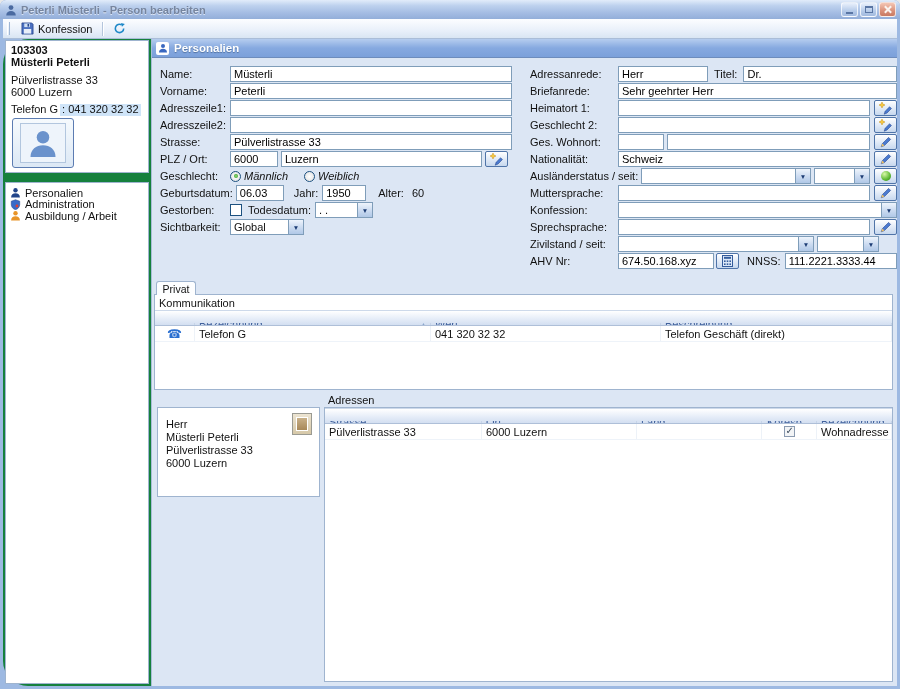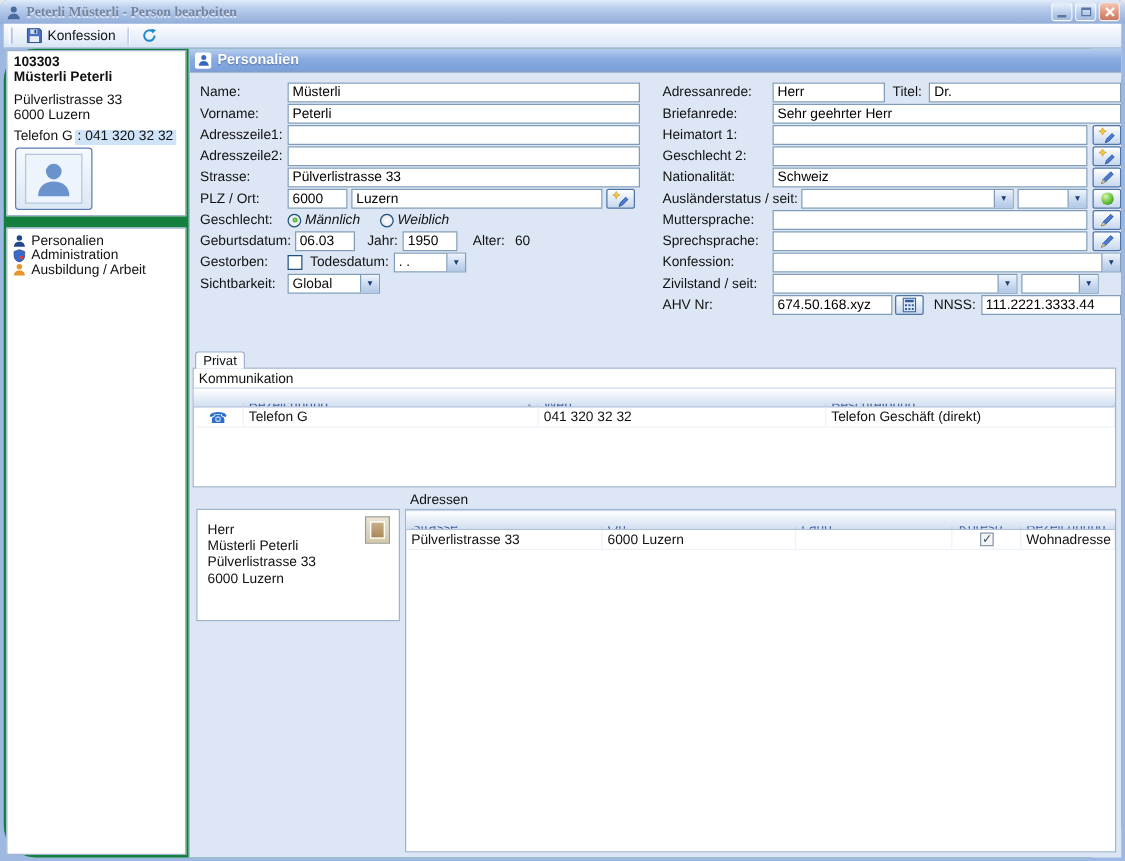--- a/index.html
+++ b/index.html
@@ -2,21 +2,21 @@
 <html><head>
 <meta charset="utf-8">
 <style>
   *{margin:0;padding:0;box-sizing:border-box;}
   body{margin:0;background:#e8e8e8;font-family:"Liberation Sans",sans-serif;}
   .window{position:relative;width:900px;height:689px;background:#9db9e2;border-radius:6px 6px 0 0;
     font-family:"Liberation Sans",sans-serif;font-size:11px;color:#111;overflow:hidden;}
   
   .titlebar{position:absolute;top:0;left:0;right:0;height:19px;
     background:linear-gradient(180deg,#e2ecfa,#bdd1ee 30%,#a6bee4 65%,#93aed9);
-    display:flex;align-items:center;gap:4px;padding:0 4px 0 5px;border-radius:6px 6px 0 0;font-family:Liberation Serif, serif;}
+    display:flex;align-items:center;gap:4px;padding:0 4px 0 5px;border-radius:6px 6px 0 0;}
   .title-text{flex:1;font-weight:bold;color:#76859f;text-shadow:0 1px 0 rgba(255,255,255,.6);white-space:nowrap;overflow:hidden;}
   .win-buttons{display:flex;gap:2px;}
   .winbtn{width:17px;height:15px;border-radius:3px;border:1px solid rgba(255,255,255,.75);
     display:flex;align-items:center;justify-content:center;}
   .winbtn.minb,.winbtn.maxb{background:linear-gradient(#eaf1fc,#b6cbe9 60%,#a2badf);}
   .winbtn.closeb{background:linear-gradient(#f4c6b4,#da907a 60%,#c87a62);}
   .glyph-min{width:7px;height:2px;background:#5a76a4;margin-top:7px;}
   .glyph-max{width:8px;height:7px;border:1px solid #5a76a4;border-top-width:2px;}
   .glyph-close{position:relative;width:9px;height:9px;}
   .glyph-close::before,.glyph-close::after{content:"";position:absolute;left:4px;top:0;width:2px;height:9px;background:#fbf4f0;}
@@ -307,20 +307,31 @@
           <span class="lbl">Geschlecht 2:</span>
           <input class="txt flex" style="">
           <button class="ibtn ml4">
               <svg width="13" height="13" viewBox="0 0 13 13">
                 <path d="M3 0 L3.9 2.1 L6 3 L3.9 3.9 L3 6 L2.1 3.9 L0 3 L2.1 2.1 Z" fill="#f8cc44" stroke="#c89018" stroke-width="0.5"></path>
                 <path d="M5.2 12.2 L6.2 9.2 L10.6 4.8 L12.4 6.6 L8 11 Z" fill="#4a7ad0" stroke="#2a4a90" stroke-width="0.6"></path>
               </svg>
             </button>
         </div>
         <div class="frow">
+          <span class="lbl">Ges. Wohnort:</span>
+          <input class="txt w46" style="">
+          <input class="txt flex ml3" style="">
+          <button class="ibtn ml4">
+              <svg width="12" height="12" viewBox="0 0 12 12">
+                <path d="M1.2 10.8 L2.4 7.6 L8.6 1.4 L10.6 3.4 L4.4 9.6 Z" fill="#4a7ad0" stroke="#2a4a90" stroke-width="0.6"></path>
+                <path d="M1.2 10.8 L2.4 7.6 L4.4 9.6 Z" fill="#f0c060"></path>
+              </svg>
+            </button>
+        </div>
+        <div class="frow">
           <span class="lbl">Nationalität:</span>
           <input class="txt flex" value="Schweiz" style="">
           <button class="ibtn ml4">
               <svg width="12" height="12" viewBox="0 0 12 12">
                 <path d="M1.2 10.8 L2.4 7.6 L8.6 1.4 L10.6 3.4 L4.4 9.6 Z" fill="#4a7ad0" stroke="#2a4a90" stroke-width="0.6"></path>
                 <path d="M1.2 10.8 L2.4 7.6 L4.4 9.6 Z" fill="#f0c060"></path>
               </svg>
             </button>
         </div>
         <div class="frow">
@@ -341,35 +352,35 @@
           <span class="lbl">Muttersprache:</span>
           <input class="txt flex" style="">
           <button class="ibtn ml4">
               <svg width="12" height="12" viewBox="0 0 12 12">
                 <path d="M1.2 10.8 L2.4 7.6 L8.6 1.4 L10.6 3.4 L4.4 9.6 Z" fill="#4a7ad0" stroke="#2a4a90" stroke-width="0.6"></path>
                 <path d="M1.2 10.8 L2.4 7.6 L4.4 9.6 Z" fill="#f0c060"></path>
               </svg>
             </button>
         </div>
         <div class="frow">
-          <span class="lbl">Sprechsprache:</span>
-          <input class="txt flex" style="">
-          <button class="ibtn ml4">
-              <svg width="12" height="12" viewBox="0 0 12 12">
-                <path d="M1.2 10.8 L2.4 7.6 L8.6 1.4 L10.6 3.4 L4.4 9.6 Z" fill="#4a7ad0" stroke="#2a4a90" stroke-width="0.6"></path>
-                <path d="M1.2 10.8 L2.4 7.6 L4.4 9.6 Z" fill="#f0c060"></path>
-              </svg>
-            </button>
-        </div>
-        <div class="frow">
           <span class="lbl">Konfession:</span>
           <span class="combo flex">
               <span class="combo-val"></span>
               <span class="combo-arrow"></span>
             </span>
+        </div>
+        <div class="frow">
+          <span class="lbl">Sprechsprache:</span>
+          <input class="txt flex" style="">
+          <button class="ibtn ml4">
+              <svg width="12" height="12" viewBox="0 0 12 12">
+                <path d="M1.2 10.8 L2.4 7.6 L8.6 1.4 L10.6 3.4 L4.4 9.6 Z" fill="#4a7ad0" stroke="#2a4a90" stroke-width="0.6"></path>
+                <path d="M1.2 10.8 L2.4 7.6 L4.4 9.6 Z" fill="#f0c060"></path>
+              </svg>
+            </button>
         </div>
         <div class="frow pr18">
           <span class="lbl">Zivilstand / seit:</span>
           <span class="combo flex">
               <span class="combo-val"></span>
               <span class="combo-arrow"></span>
             </span>
           <span class="combo w62 ml3">
               <span class="combo-val"></span>
               <span class="combo-arrow"></span>

